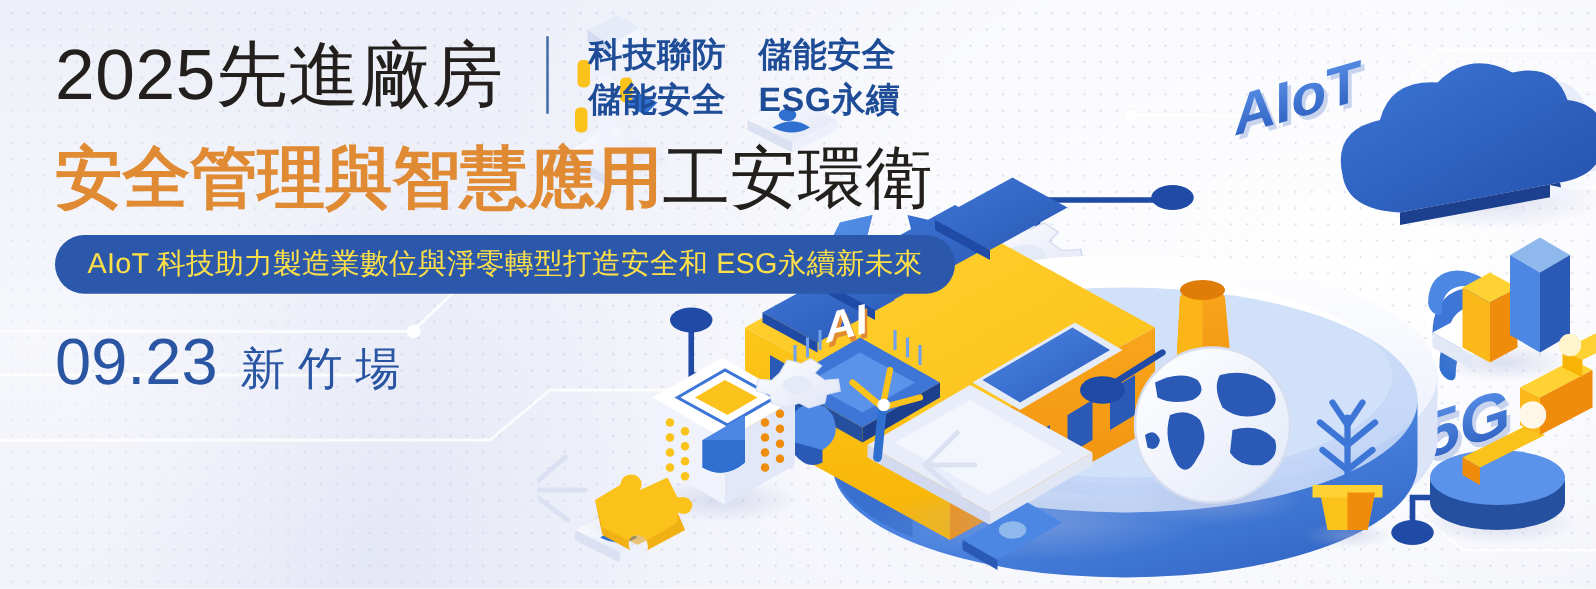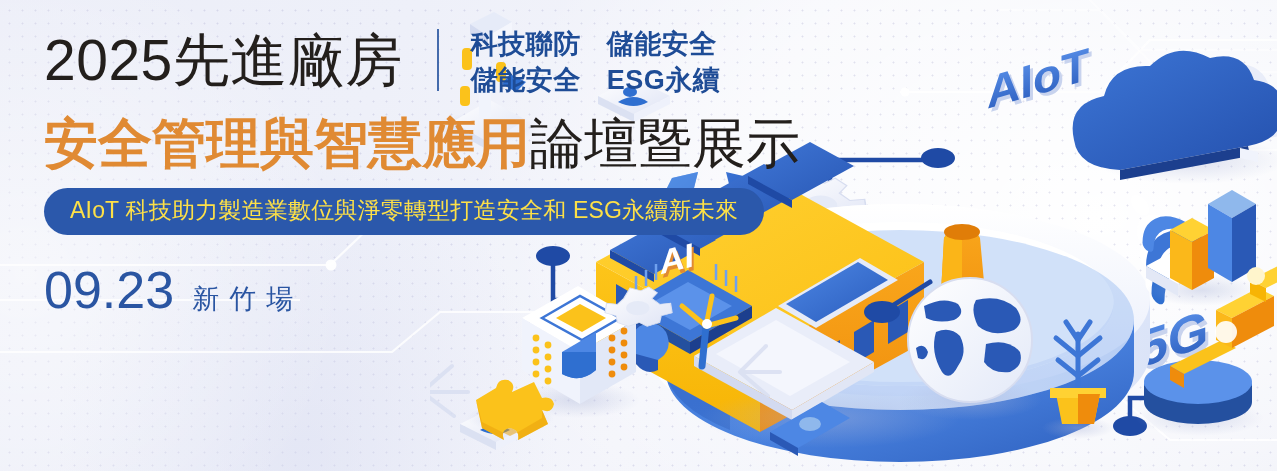--- a/index.html
+++ b/index.html
@@ -133,21 +133,21 @@
     white-space: nowrap;
   }
   .date-num {
     font-size: 52px;
     line-height: 58px;
     font-weight: 400;
     letter-spacing: 0px;
   }
   .date-place {
     margin-left: 18px;
-    font-size: 27px;
+    font-size: 36px;
     line-height: 44px;
     font-weight: 400;
     letter-spacing: 10px;
   }
 
   
   .illus {
     position: absolute;
     left: 430px;
     top: 0;
@@ -573,21 +573,21 @@
           <span class="topic-item">儲能安全</span>
         </div>
         <div class="topic-line">
           <span class="topic-item">儲能安全</span>
           <span class="topic-item">ESG永續</span>
         </div>
       </div>
     </div>
 
     <div class="title2">
-      <span class="hl">安全管理與智慧應用</span><span class="plain">論壇暨展示</span>
+      <span class="hl">安全管理與智慧應用</span><span class="plain">工安環衛</span>
     </div>
 
     <div class="pill">AIoT 科技助力製造業數位與淨零轉型打造安全和 ESG永續新未來</div>
 
     <div class="dateline">
       <span class="date-num">09.23</span>
       <span class="date-place">新竹場</span>
     </div>
 
   </div>

